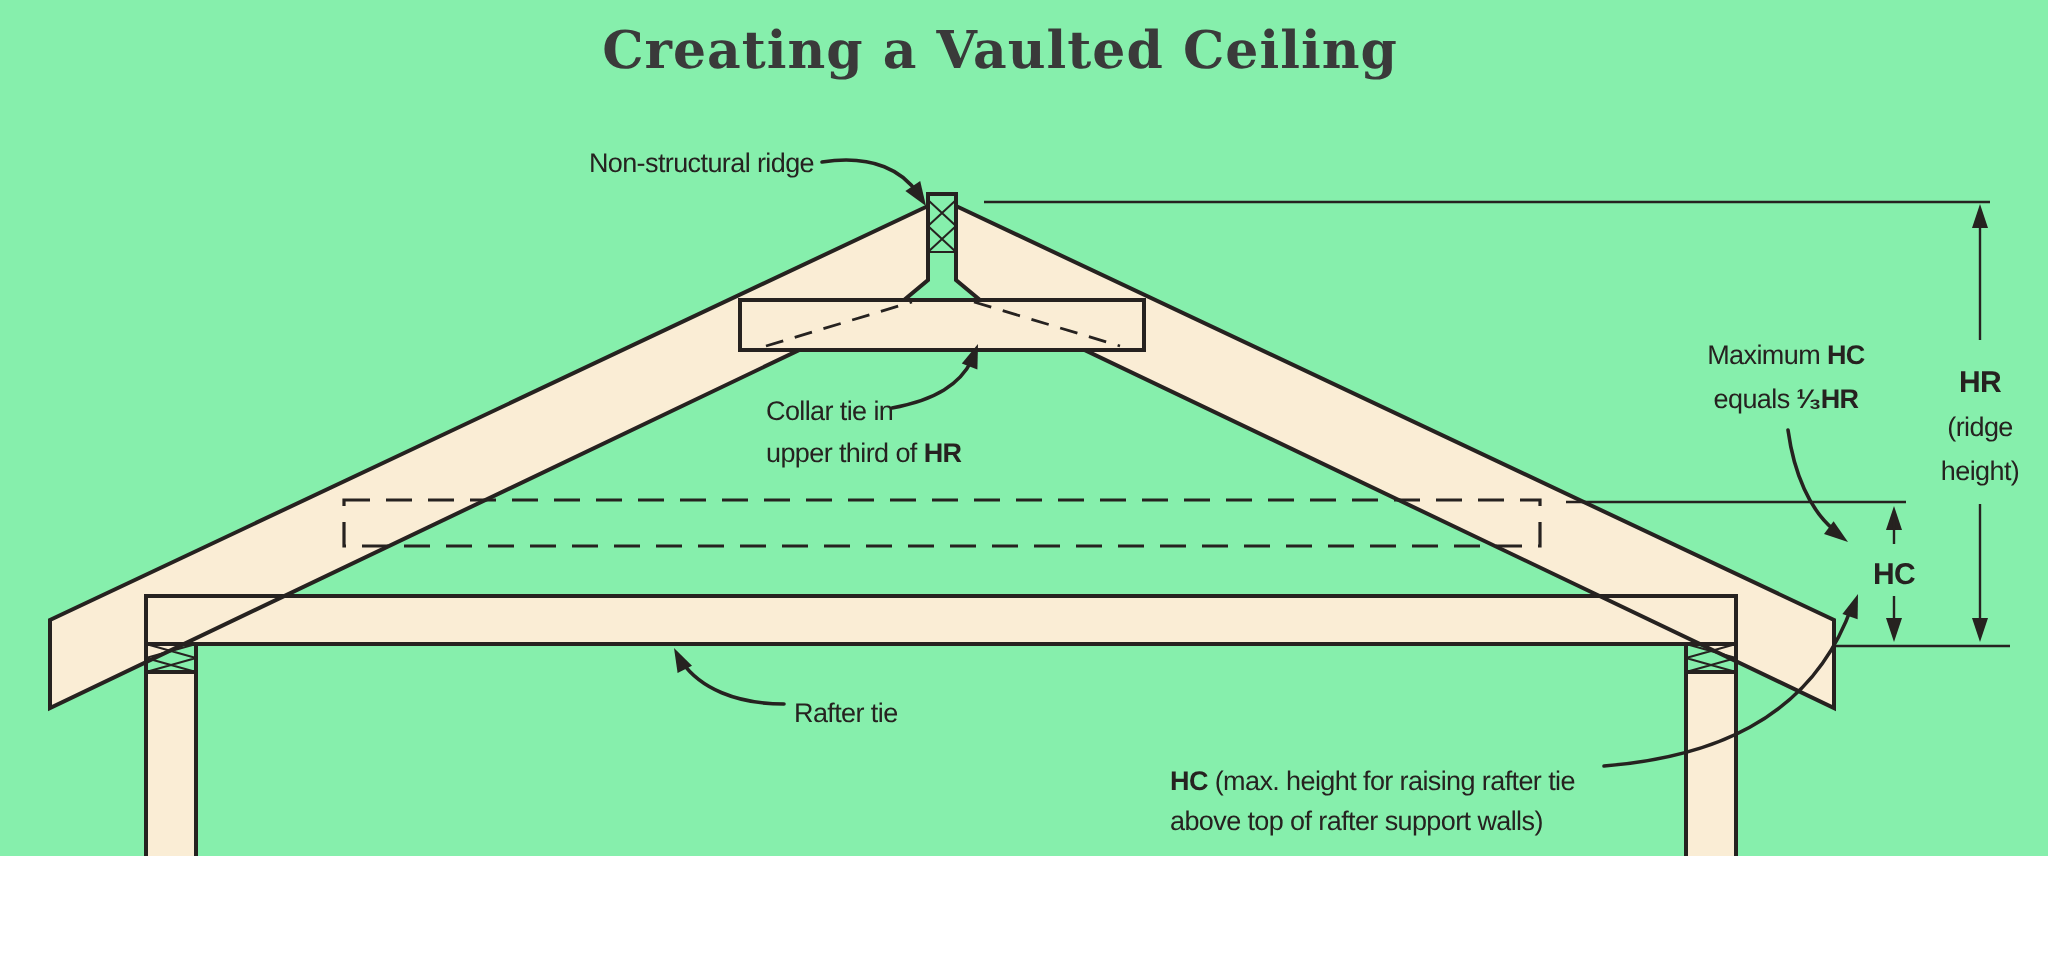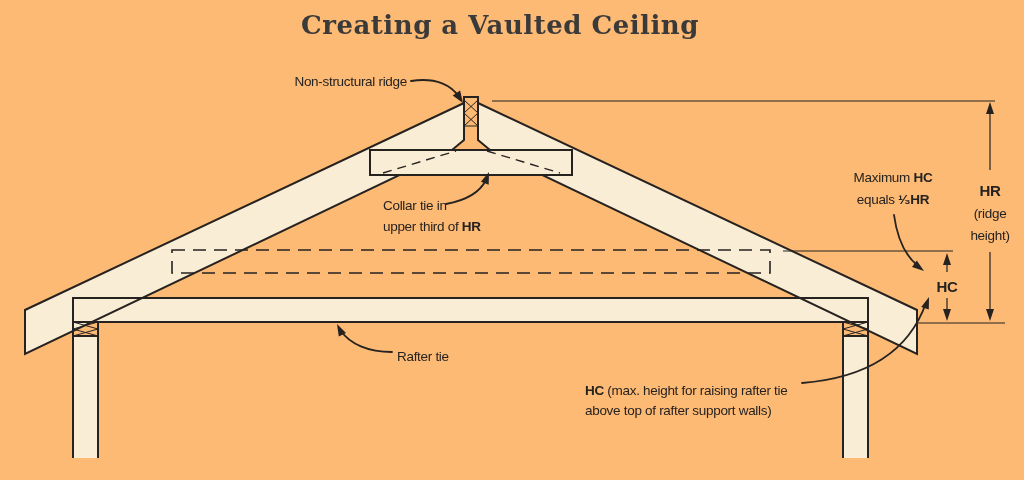--- a/index.html
+++ b/index.html
@@ -1,16 +1,16 @@
 <!DOCTYPE html>
 <html><head>
 <meta charset="utf-8">
 <style>
   html,body{margin:0;padding:0;background:#ffffff;}
-  .stage{position:relative;width:1024px;height:480px;background:#fdba74;overflow:hidden;}
+  .stage{position:relative;width:1024px;height:428px;background:#86efac;overflow:hidden;}
   svg{display:block;}
   .struct{stroke:#262220;stroke-width:2;fill:none;stroke-linejoin:miter;}
   .woodfill{fill:#FAEDD5;stroke:none;}
   .thin{stroke:#262220;stroke-width:1.2;fill:none;}
   .hatch{stroke:#262220;stroke-width:1;fill:none;}
   .hidden-dash{stroke:#262220;stroke-width:1.4;fill:none;stroke-dasharray:9 6;}
   .big-dash{stroke:#262220;stroke-width:1.6;fill:none;stroke-dasharray:13 8;}
   .leader{stroke:#262220;stroke-width:1.8;fill:none;stroke-linecap:round;}
   .ah{fill:#262220;stroke:none;}
   .lbl{font-family:"Liberation Sans","DejaVu Sans",sans-serif;font-size:13.5px;fill:#262220;letter-spacing:-0.3px;}

